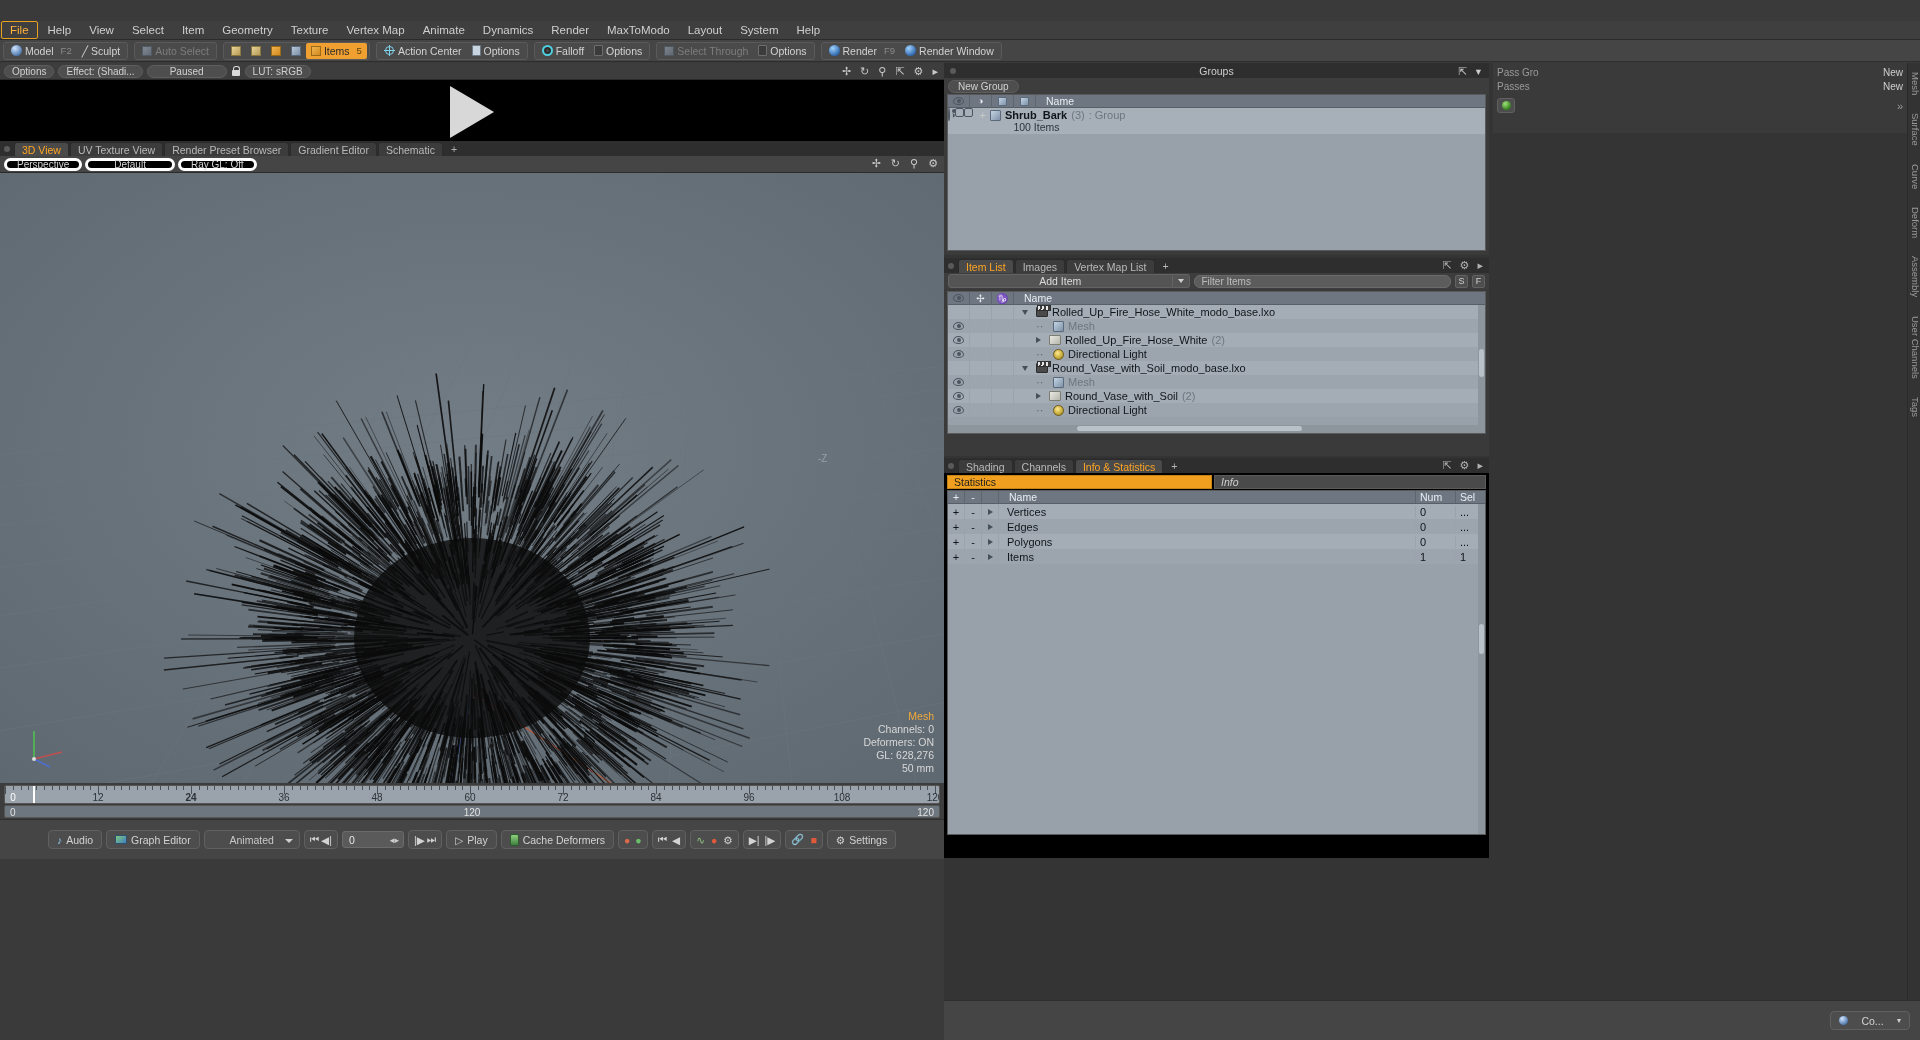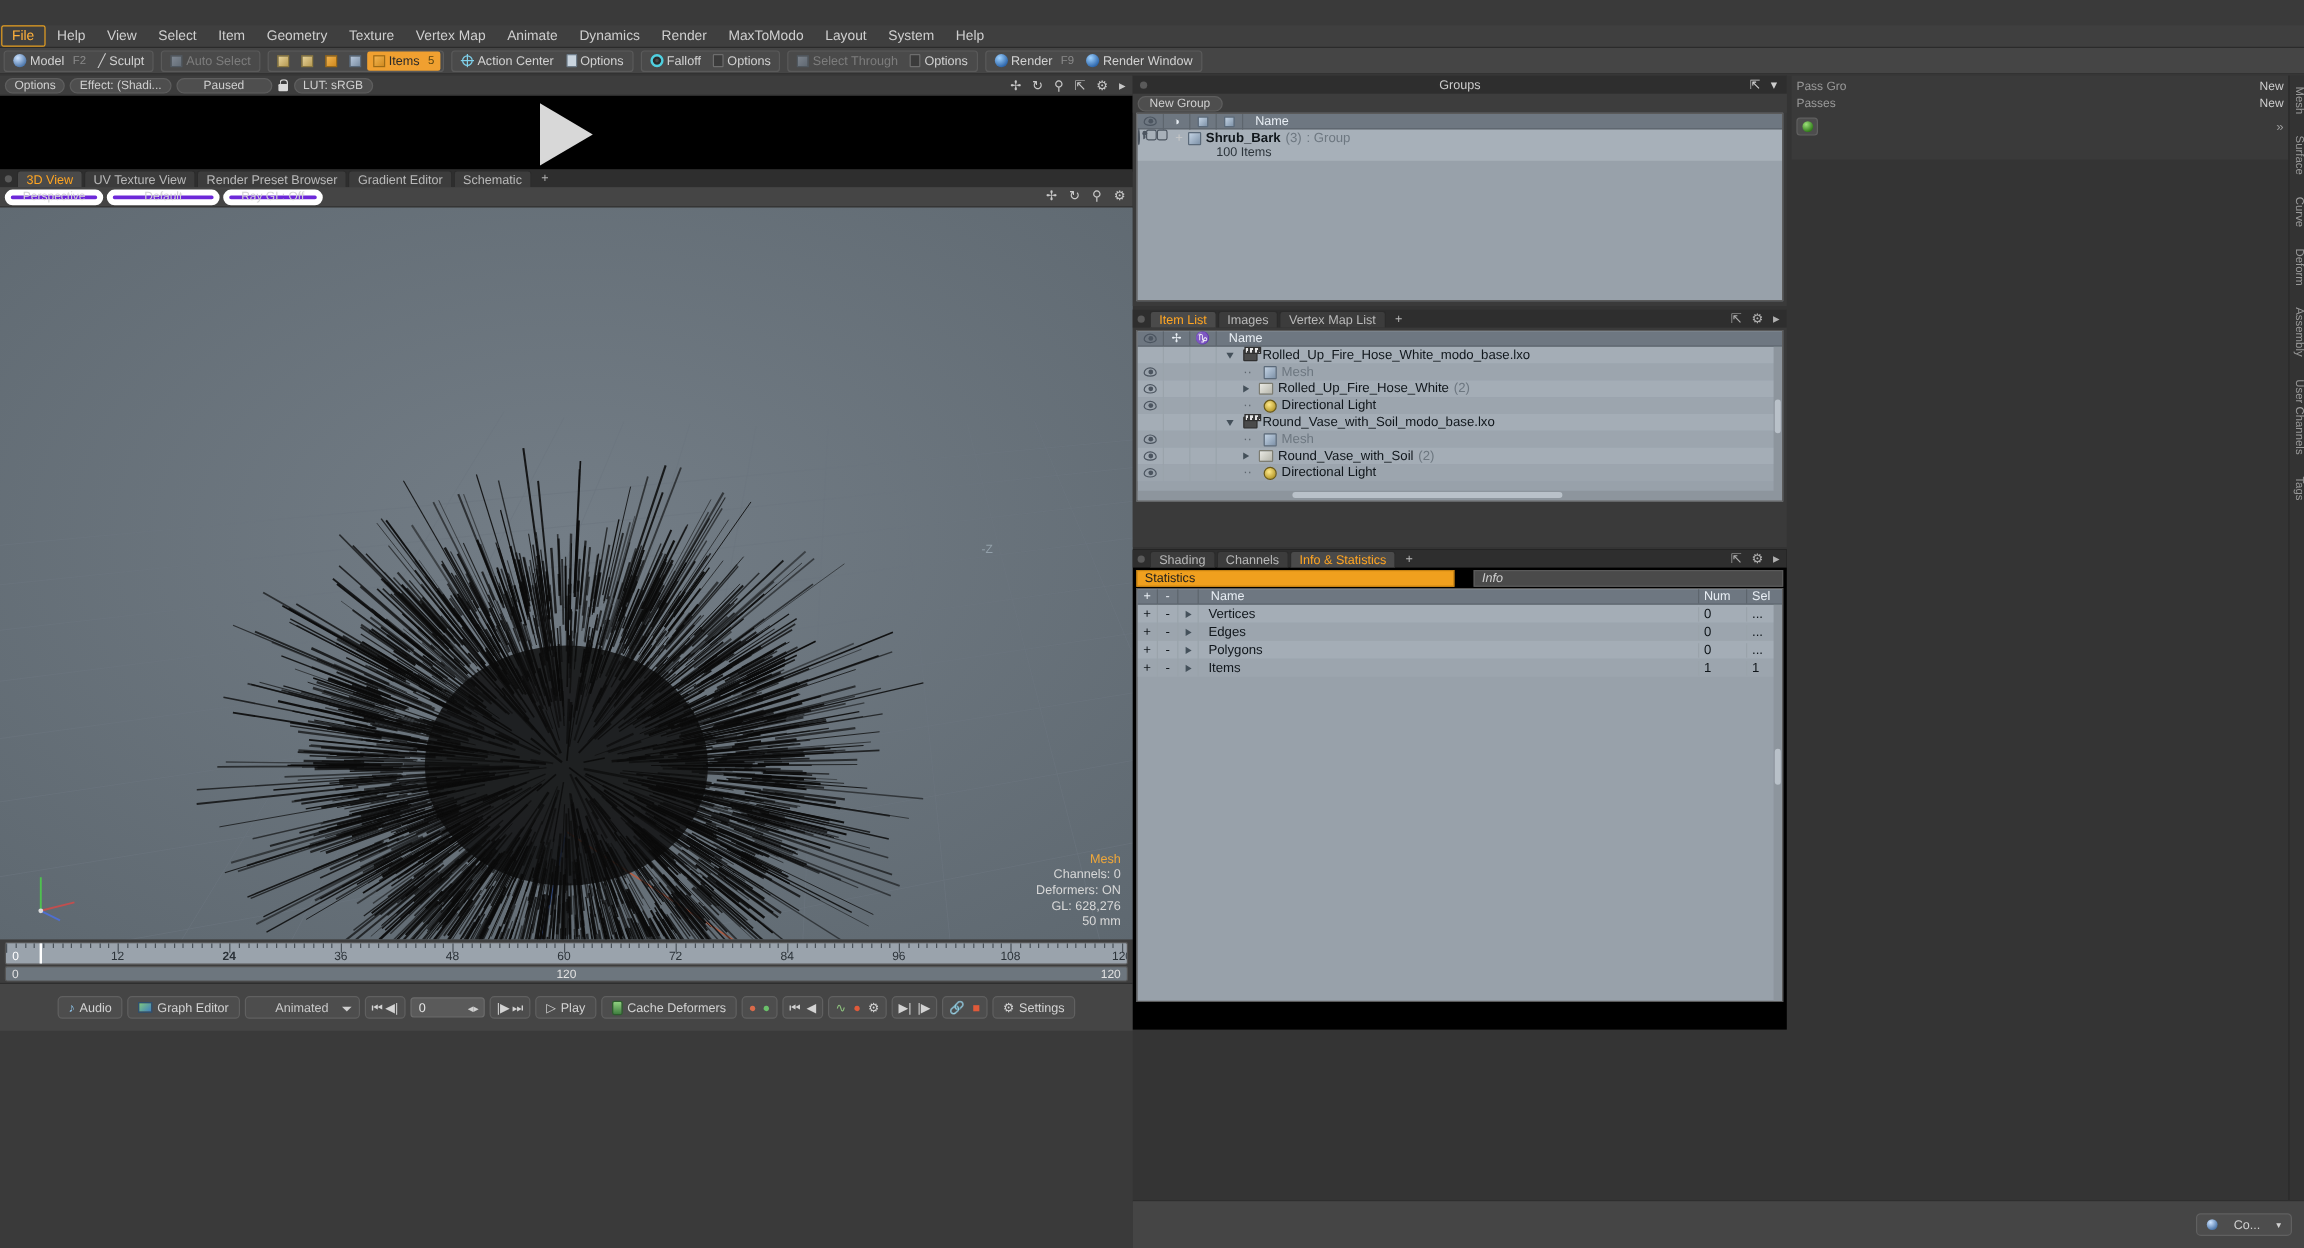--- a/index.html
+++ b/index.html
@@ -76,21 +76,21 @@
 
   
   .viewtabs{position:absolute;left:0;top:141px;width:944px;height:15px;background:#2e2e2e;display:flex;align-items:flex-end;}
   .vdot{width:6px;height:6px;border-radius:50%;background:#5a5a5a;margin:0 4px 4px 4px;}
   .vtab{height:14px;padding:0 7px;font-size:10.5px;color:#b9b9b9;display:flex;align-items:center;background:#3c3c3c;border:1px solid #2b2b2b;border-bottom:none;border-radius:3px 3px 0 0;margin-right:1px;}
   .vtab.active{color:#ffa522;background:#4a4a4a;}
   .vtab.plus{background:none;border:none;color:#b0b0b0;}
 
   
   .vp-header{position:absolute;left:0;top:156px;width:944px;height:17px;background:#454545;display:flex;align-items:center;gap:3px;padding:0 4px;border-bottom:1px solid #2b2b2b;}
-  .vph{height:13px;display:flex;align-items:center;padding:0 10px;background:#6d28d9;border:5px solid #ffffff;border-radius:7px;font-size:10px;color:#d3d3d3;text-align:right;}
+  .vph{height:13px;display:flex;align-items:center;padding:0 10px;background:#000000;border:3px solid #ffffff;border-radius:7px;font-size:10px;color:#d3d3d3;text-align:right;}
   .vp-icons{position:absolute;right:6px;top:1px;display:flex;gap:10px;align-items:center;}
 
   .viewport{position:absolute;left:0;top:173px;width:944px;height:610px;overflow:hidden;
             background:linear-gradient(180deg,#67717a 0%,#6e7880 50%,#656f78 100%);}
   .grid{position:absolute;inset:0;}
   .vp-info{position:absolute;right:10px;bottom:8px;text-align:right;line-height:13px;font-size:10.5px;color:#d8d8d8;}
   .vp-info .hd{color:#f0a83a;}
   .axisgiz{position:absolute;left:22px;bottom:14px;width:50px;height:50px;}
 
   
@@ -2659,20 +2659,33 @@
       <div class="ptab active">Item List</div>
           <div class="ptab">Images</div>
           <div class="ptab">Vertex Map List</div>
           <div class="ptab plus">+</div>
         </div>
       <div style="position:absolute;right:6px;top:1px;display:flex;gap:8px;align-items:center;color:#b0b0b0">
         <span>⇱</span>
         <span>⚙</span>
         <span>▸</span>
       </div>
+      <div class="additem">
+        <div style="display:flex;width:100%;align-items:center;gap:4px">
+          <div style="display:flex;flex:1;max-width:248px">
+            <div class="ai-btn">Add Item</div>
+            <div class="ai-arrow">
+                <span style="border-left:3.5px solid transparent;border-right:3.5px solid transparent;border-top:4px solid #d0d0d0;display:block"></span>
+              </div>
+          </div>
+          <div class="filterbox" style="flex:1">Filter Items</div>
+          <div class="sq-btn">S</div>
+          <div class="sq-btn">F</div>
+        </div>
+      </div>
       <div style="margin:2px 3px 0 3px;height:143px;background:#98a1aa;border:1px solid #5a5a5a;position:relative;overflow:hidden">
         <div class="list-head">
           <div class="lh-col">
               <span class="eye"></span>
             </div>
           <div class="lh-col">
               <span style="font-size:10px">✢</span>
             </div>
           <div class="lh-col">
               <span style="font-size:10px;color:#6fae6f">♑</span>
@@ -2790,21 +2803,21 @@
       <div class="ptab">Shading</div>
           <div class="ptab">Channels</div>
           <div class="ptab active">Info &amp; Statistics</div>
           <div class="ptab plus">+</div>
         </div>
       <div style="position:absolute;right:6px;top:1px;display:flex;gap:8px;align-items:center;color:#b0b0b0">
         <span>⇱</span>
         <span>⚙</span>
         <span>▸</span>
       </div>
-      <div style="display:flex;margin:2px 3px 0 3px;gap:16px">
+      <div style="display:flex;margin:2px 3px 0 3px;gap:2px">
         <div class="stat-title" style="flex:0 0 265px">Statistics</div>
         <div class="stat-info" style="flex:1">Info</div>
       </div>
       <div style="margin:1px 3px 0 3px;height:345px;background:#98a1aa;border:1px solid #5a5a5a;position:relative;overflow:hidden">
         <div class="list-head">
           <div class="sh-col">+</div>
           <div class="sh-col">-</div>
           <div style="width:17px;border-right:1px solid #5d656d;height:13px"></div>
           <div class="lh-name" style="flex:1">Name</div>
           <div style="width:40px;text-align:left;padding-left:4px;border-left:1px solid #5d656d">Num</div>

